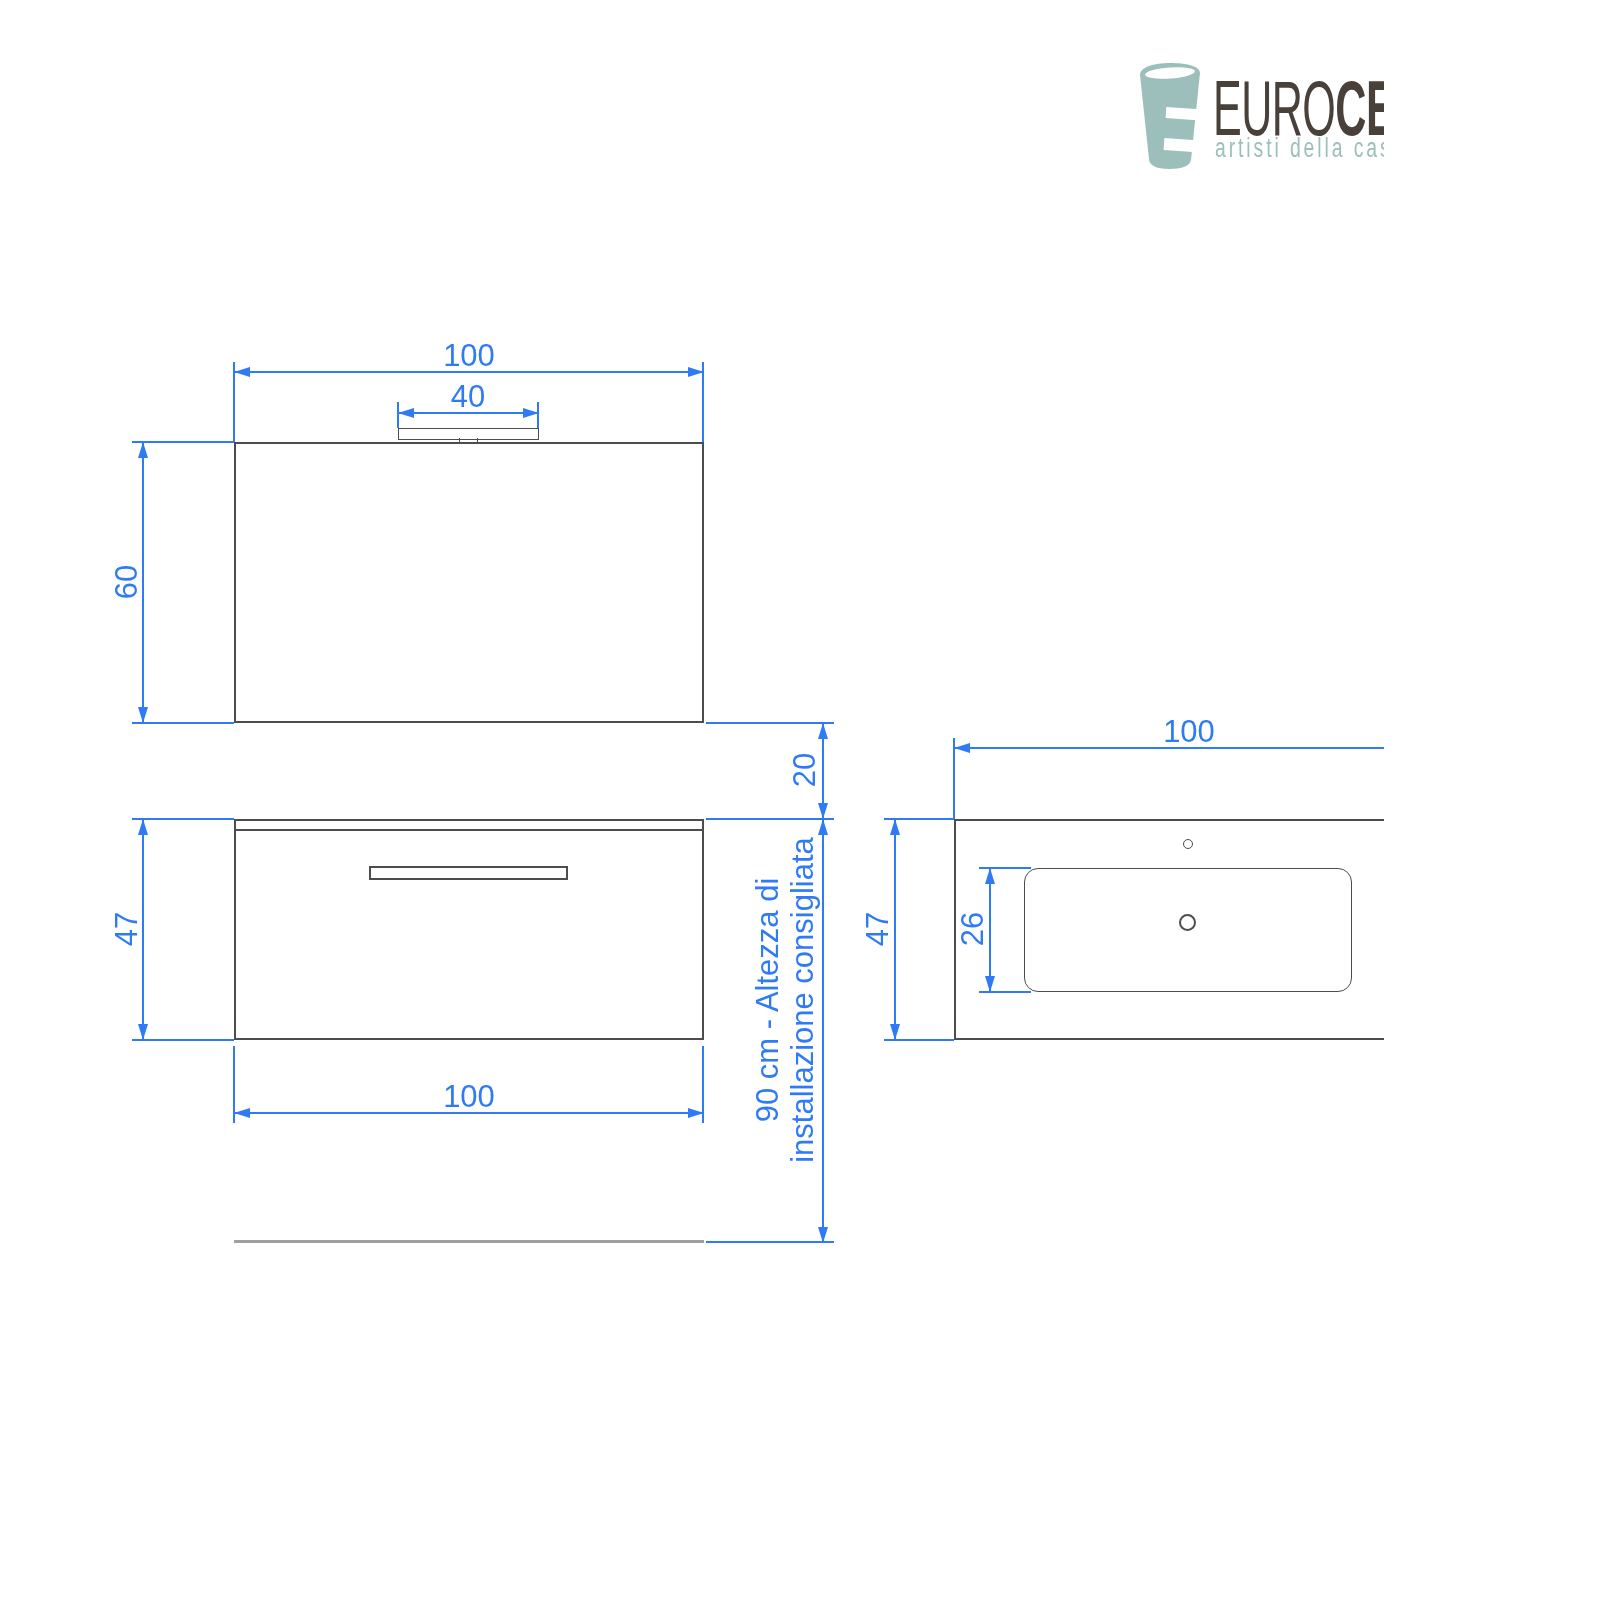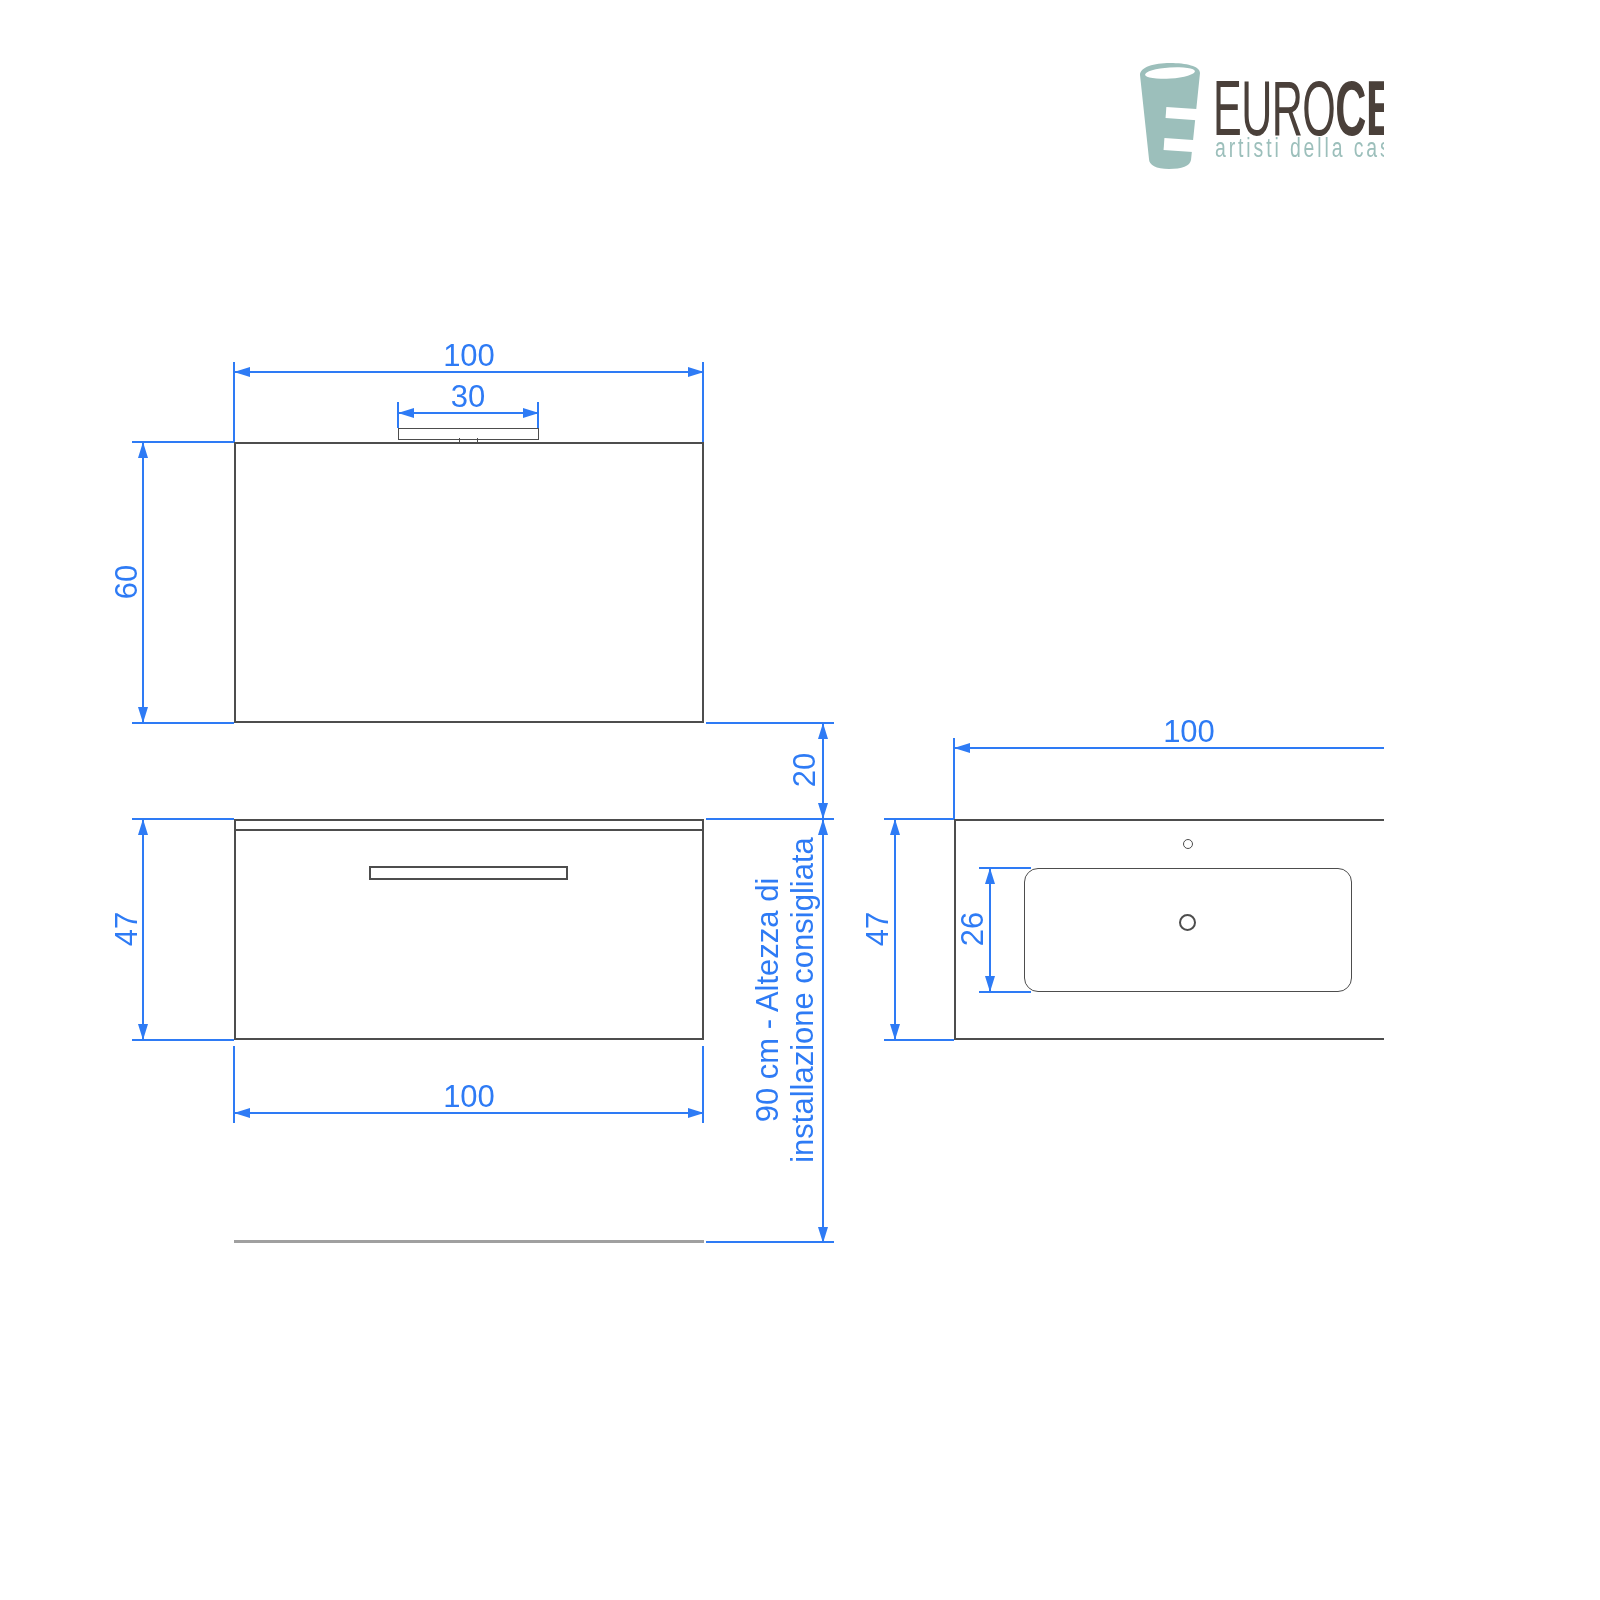--- a/index.html
+++ b/index.html
@@ -57,21 +57,21 @@
       <div class="ar ar-r" style="left:688px;top:367px;"></div>
       <div class="dim-label" style="left:469px;top:355px;">100</div>
     </div>
 
     <div>
       <div class="xl" style="left:397px;top:402px;width:1.5px;height:26px;"></div>
       <div class="xl" style="left:537px;top:402px;width:1.5px;height:26px;"></div>
       <div class="bl" style="left:398px;top:412px;width:141px;height:2px;"></div>
       <div class="ar ar-l" style="left:398px;top:408px;"></div>
       <div class="ar ar-r" style="left:523px;top:408px;"></div>
-      <div class="dim-label" style="left:468px;top:396px;">30</div>
+      <div class="dim-label" style="left:468px;top:396px;">40</div>
     </div>
 
     <div class="gbox" style="left:398px;top:428px;width:141px;height:12px;border-width:1.5px;"></div>
     <div style="position:absolute;left:459px;top:438px;width:19px;height:6px;border-left:1.5px solid #4d4d4d;border-right:1.5px solid #4d4d4d;box-sizing:border-box;"></div>
 
     <div class="gbox" style="left:234px;top:442px;width:470px;height:281px;"></div>
 
     <div>
       <div class="xl" style="left:132px;top:441px;width:102px;height:1.5px;"></div>
       <div class="xl" style="left:132px;top:722px;width:102px;height:1.5px;"></div>

